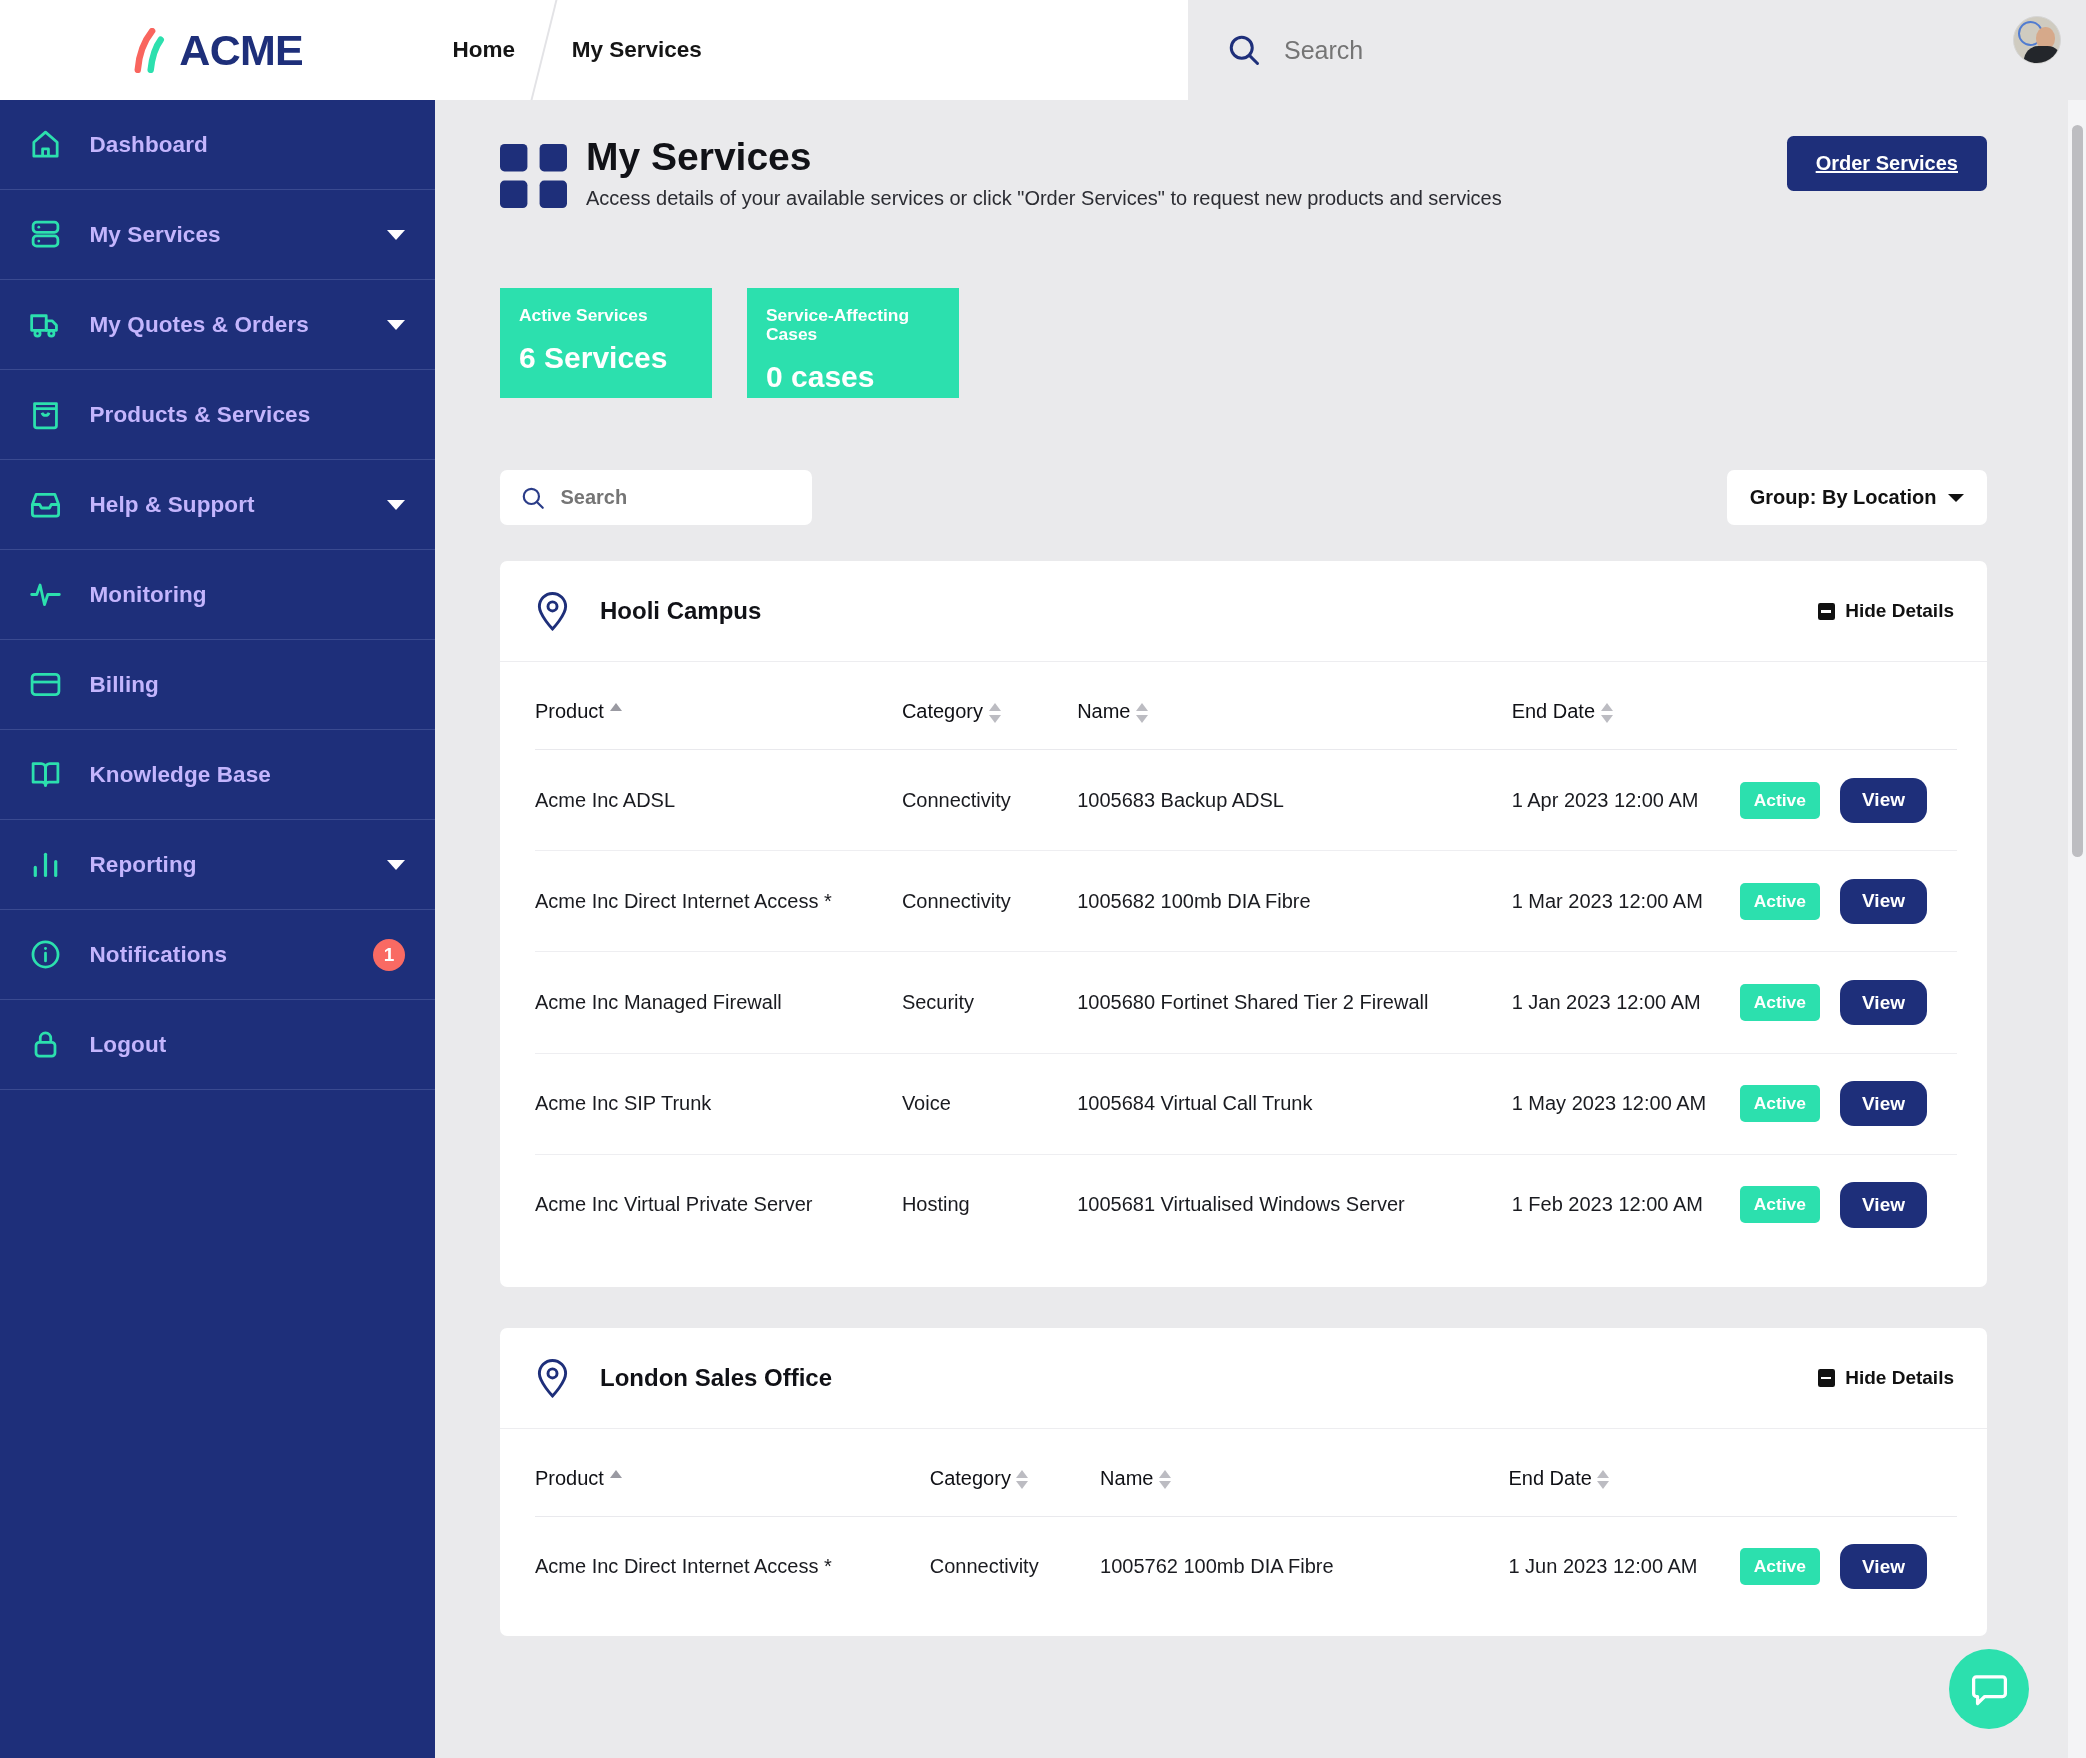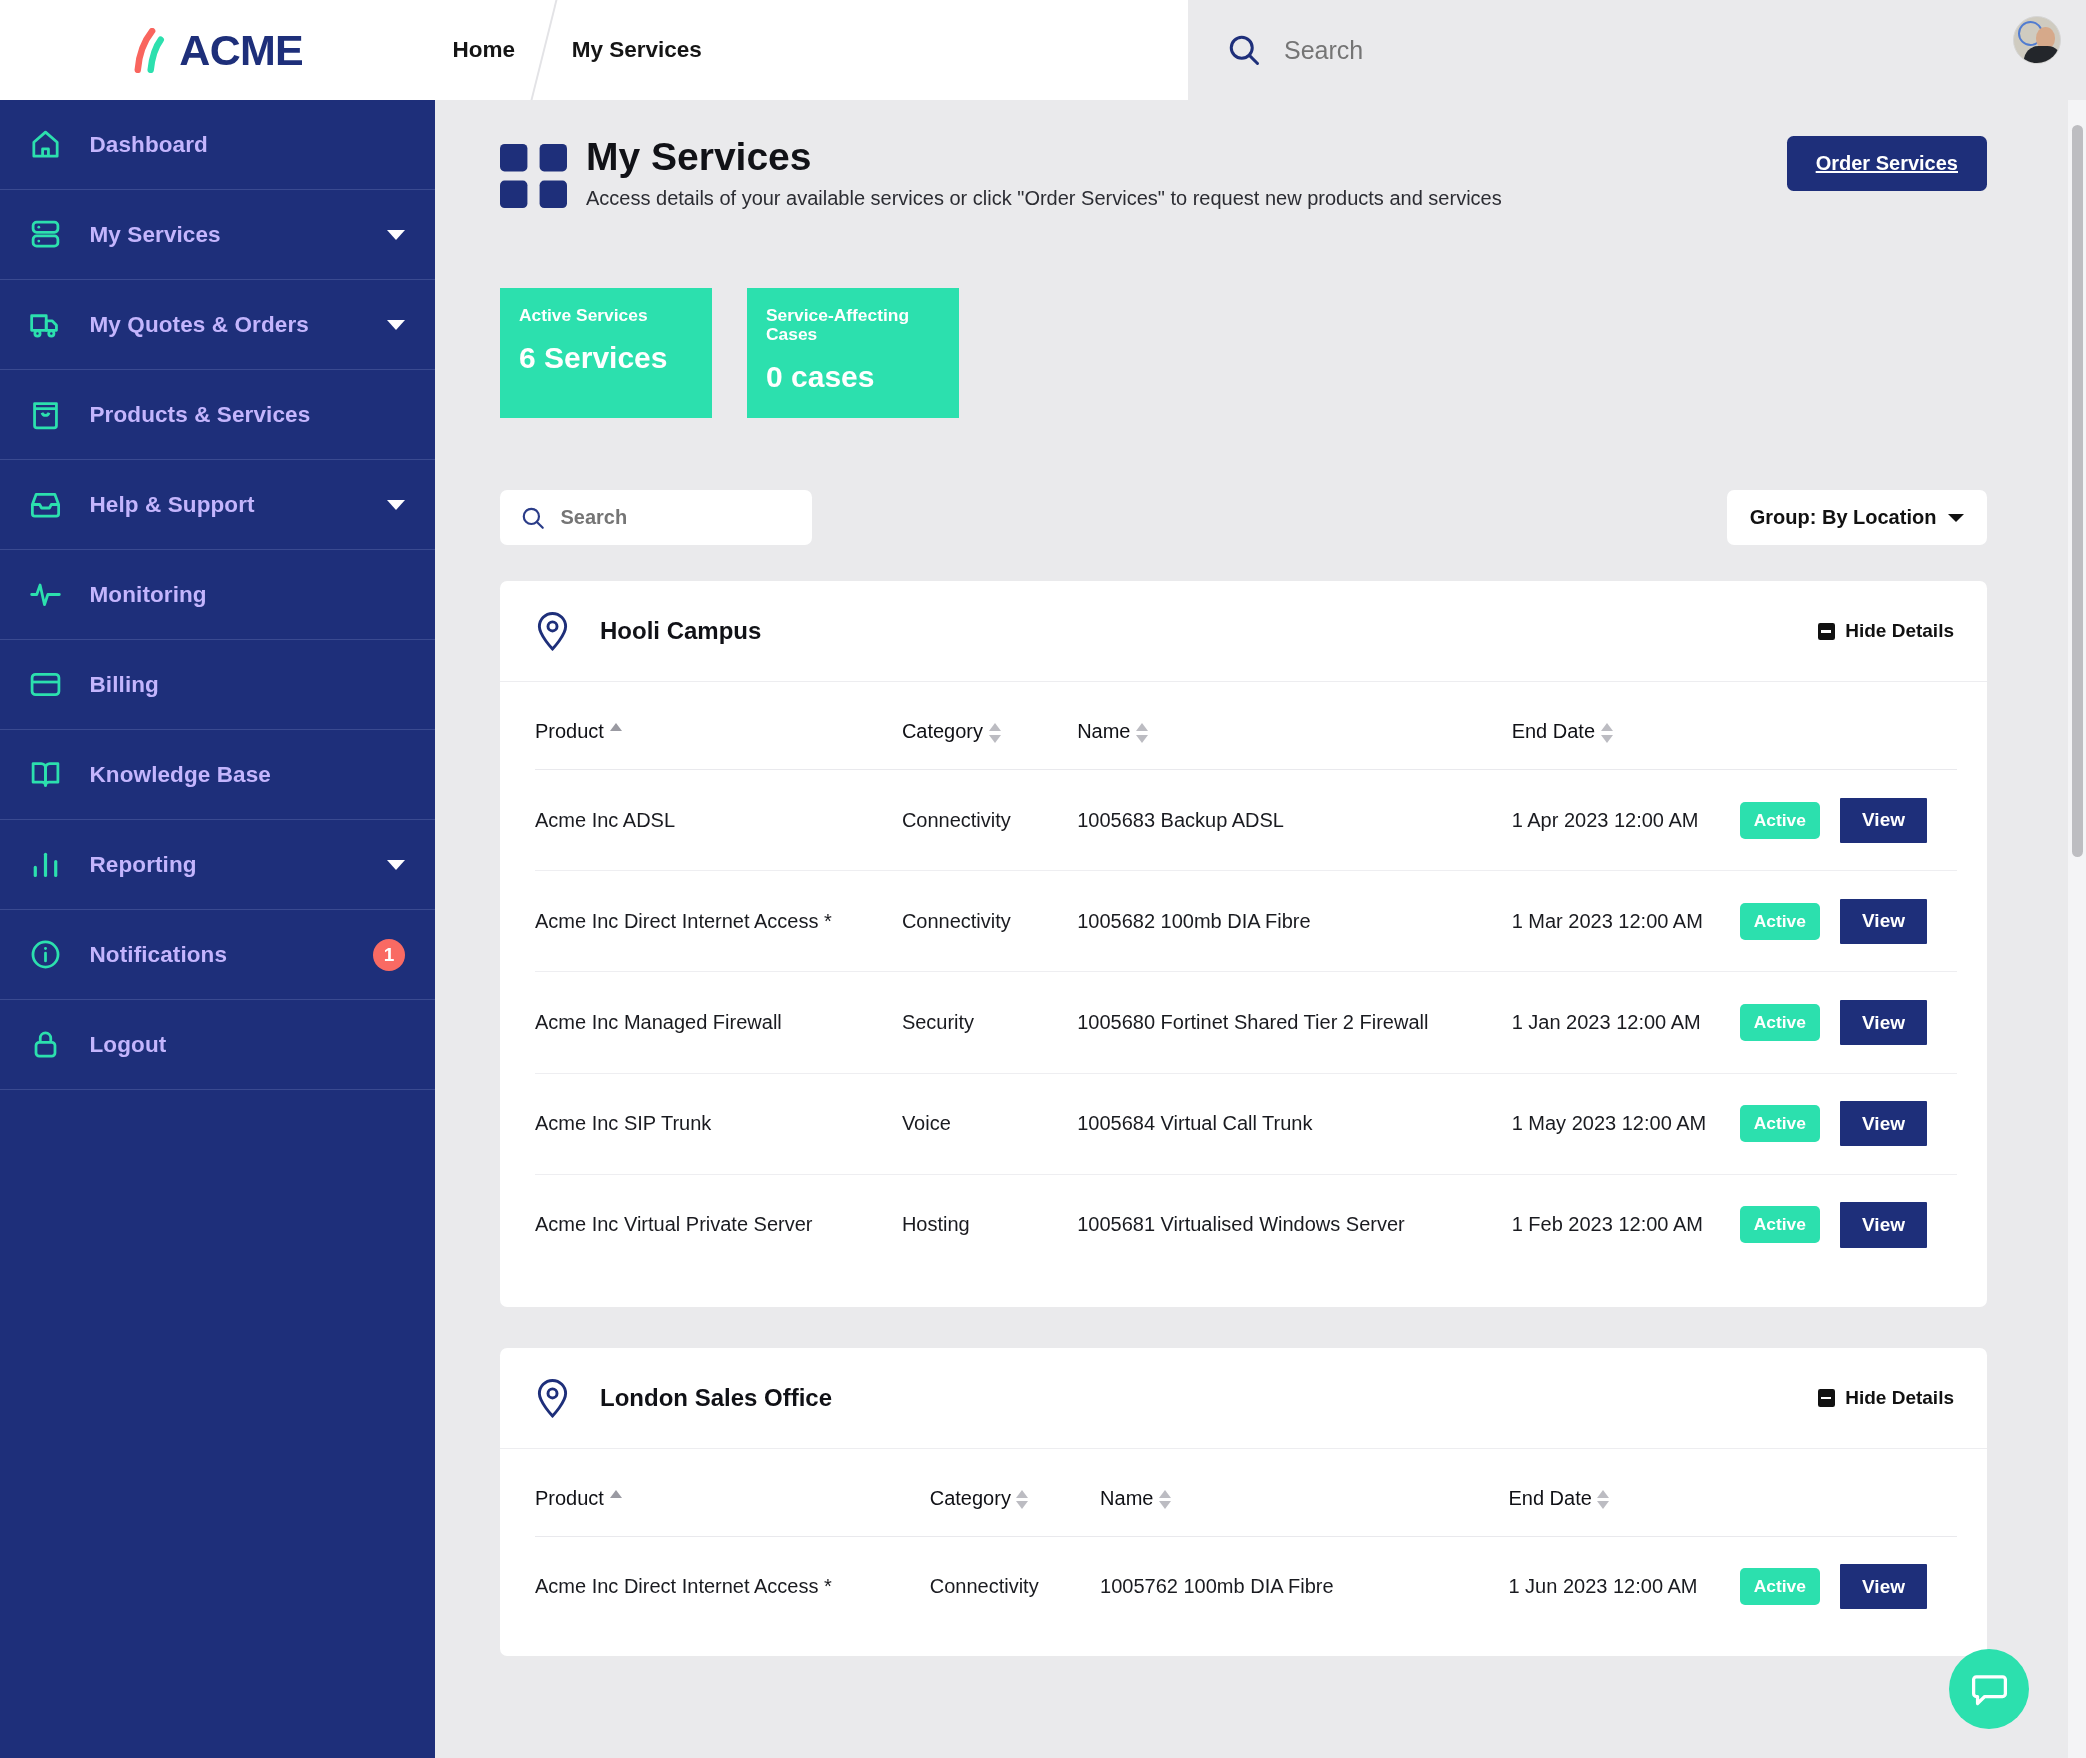--- a/index.html
+++ b/index.html
@@ -99,21 +99,21 @@
   .btn-order {
     position: absolute; right: 84px; top: 36px;
     background: #1e2f7a; color: #fff; font-size: 20px; font-weight: 700;
     border: 0; border-radius: 6.5px; padding: 16px 29px; cursor: pointer;
     font-family: "Liberation Sans", sans-serif;
     text-decoration: underline;
   }
 
   .stats { display: flex; gap: 35px; padding: 0 0 0 65px; margin-top: 78px; }
   .stat {
-    width: 212px; height: 130px; padding: 17.4px 17.4px 0 19px; color: #fff;
+    width: 212px; height: 110px; padding: 17.4px 17.4px 0 19px; color: #fff;
     cursor: pointer;
   }
   .stat-label { font-size: 17.4px; font-weight: 700; line-height: 1.1; }
   .stat-value { font-size: 30px; font-weight: 700; margin-top: 16px; }
   .stat.teal { background: #2ce0ae; }
   .stat.gray { background: #97969f; }
 
   .filters {
     display: flex; align-items: center; padding: 0 84px 0 65px; margin-top: 72px;
   }
@@ -180,21 +180,21 @@
     border-bottom: 1.4px solid #eeeef1;
   }
   tbody tr:last-child td { border-bottom: 0; }
   .cell-actions { text-align: right; padding-right: 30px !important; white-space: nowrap; }
   .pill-active {
     display: inline-block; background: #2ce0ae; color: #fff; font-size: 17.4px;
     font-weight: 700; border-radius: 5px; padding: 8px 14px; vertical-align: middle;
   }
   .btn-view {
     display: inline-block; background: #1e2f7a; color: #fff; font-size: 19px;
-    font-weight: 700; border: 0; border-radius: 1px; padding: 11.6px 22px;
+    font-weight: 700; border: 0; border-radius: 14px; padding: 11.6px 22px;
     margin-left: 14.5px; vertical-align: middle; cursor: pointer;
     font-family: "Liberation Sans", sans-serif;
   }
   .tbl-wrap { padding: 0 30px 32px 35px; }
   .tbl-wrap.last { padding-bottom: 19px; }
 
   
   .t1 .c-prod { width: 391px; }
   .t1 .c-cat  { width: 181px; }
   .t1 .c-name { width: 464px; }

